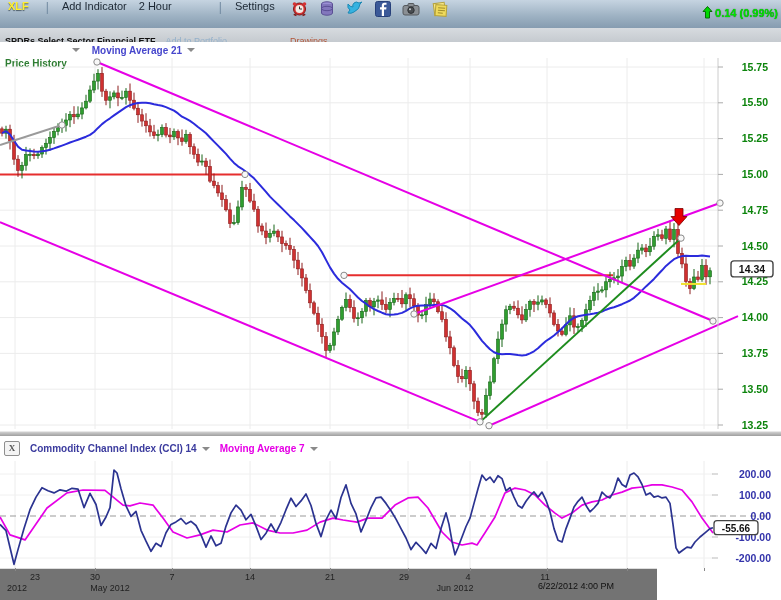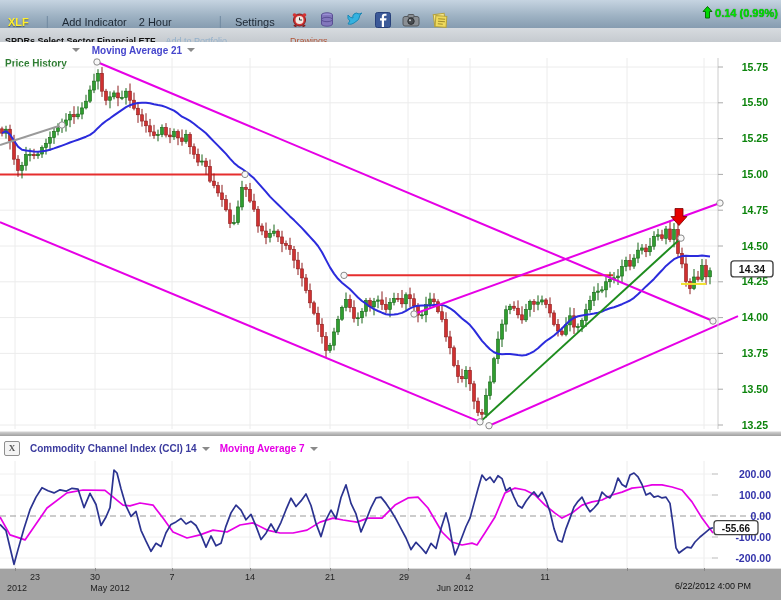--- a/index.html
+++ b/index.html
@@ -1,20 +1,20 @@
 <!DOCTYPE html>
 <html><head>
 <meta charset="utf-8">
 <style>
   html,body{margin:0;padding:0;background:#fff;}
   body{width:781px;height:600px;position:relative;overflow:hidden;
        font-family:"Liberation Sans",sans-serif;-webkit-font-smoothing:antialiased;}
   .toolbar{position:absolute;left:0;top:0;width:781px;height:28px;
     background:linear-gradient(#c6d4e1,#9fb3c4 55%,#869cb0);
-    display:flex;align-items:flex-end;font-size:11px;color:#1c2733;}
+    display:flex;align-items:flex-start;font-size:11px;color:#1c2733;}
   .tb-sym{color:#ffef2e;font-weight:bold;margin:0 10px 0 8px;text-shadow:0 1px 1px #4a5a66;}
   .tb-sep{color:#7089a0;margin:0 7px;font-size:12px;}
   .tb-item{margin:0 6px;cursor:default;}
   .tb-interval{display:flex;align-items:center;gap:26px;margin:0 6px;}
   .chev{width:0;height:0;border-left:4px solid transparent;border-right:4px solid transparent;
         border-top:5px solid #3a4document;border-top-color:#3c4c5a;display:inline-block;}
   .tb-icons{display:flex;gap:11px;margin-left:10px;align-items:center;}
   .tb-icons svg{display:block;}
   .tb-change{position:absolute;right:3px;top:6px;display:flex;align-items:center;gap:2px;
     color:#00e300;font-size:11px;font-weight:bold;text-shadow:0 0 1px #064006;}
@@ -32,26 +32,26 @@
   #mainsvg{position:absolute;left:0;top:58px;}
   .psep{position:absolute;left:0;top:431px;width:781px;height:4px;
     background:linear-gradient(#cfcfcf,#9f9f9f);border-top:1px solid #e8e8e8;}
   .chead{position:absolute;left:0;top:436px;width:781px;height:25px;background:#fff;
     font-size:10px;font-weight:bold;display:flex;align-items:center;}
   .xbtn{width:14px;height:13px;border:1px solid #8f8f8f;border-radius:2px;background:#f4f4f4;
     color:#555;font-size:9px;line-height:13px;text-align:center;margin-left:4px;font-family:"Liberation Serif",serif;}
   .ch-cci{color:#3b3b9e;margin-left:10px;}
   .ch-ma{color:#e600e6;margin-left:10px;}
   #ccisvg{position:absolute;left:0;top:461px;}
-  .xaxis{position:absolute;left:0;top:568px;width:781px;height:32px;background:#a3a3a3;
+  .xaxis{position:absolute;left:0;top:568px;width:657px;height:32px;background:#737373;
     border-top:1px solid #ddd;font-size:9px;color:#222;}
   .xt{position:absolute;top:3px;transform:translateX(-50%);white-space:nowrap;}
   .xt2{position:absolute;top:14px;transform:translateX(-50%);white-space:nowrap;}
   .xts{position:absolute;top:-1px;width:1px;height:3px;background:#888;}
-  .xstamp{position:absolute;top:12px;right:30px;white-space:nowrap;font-size:9px;color:#111;}
+  .xstamp{position:absolute;top:12px;right:43px;white-space:nowrap;font-size:9px;color:#111;}
 </style>
 </head>
 <body>
 
 <div class="toolbar">
   <span class="tb-sym">XLF</span>
   <span class="tb-sep">|</span>
   <span class="tb-item">Add Indicator</span>
   <span class="tb-interval">
     <span>2 Hour</span>

